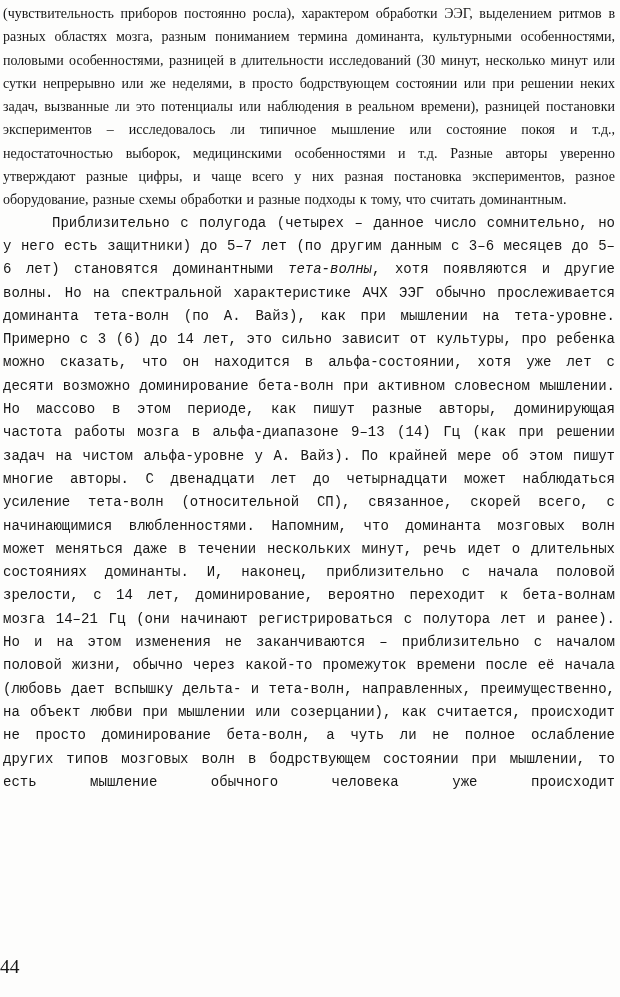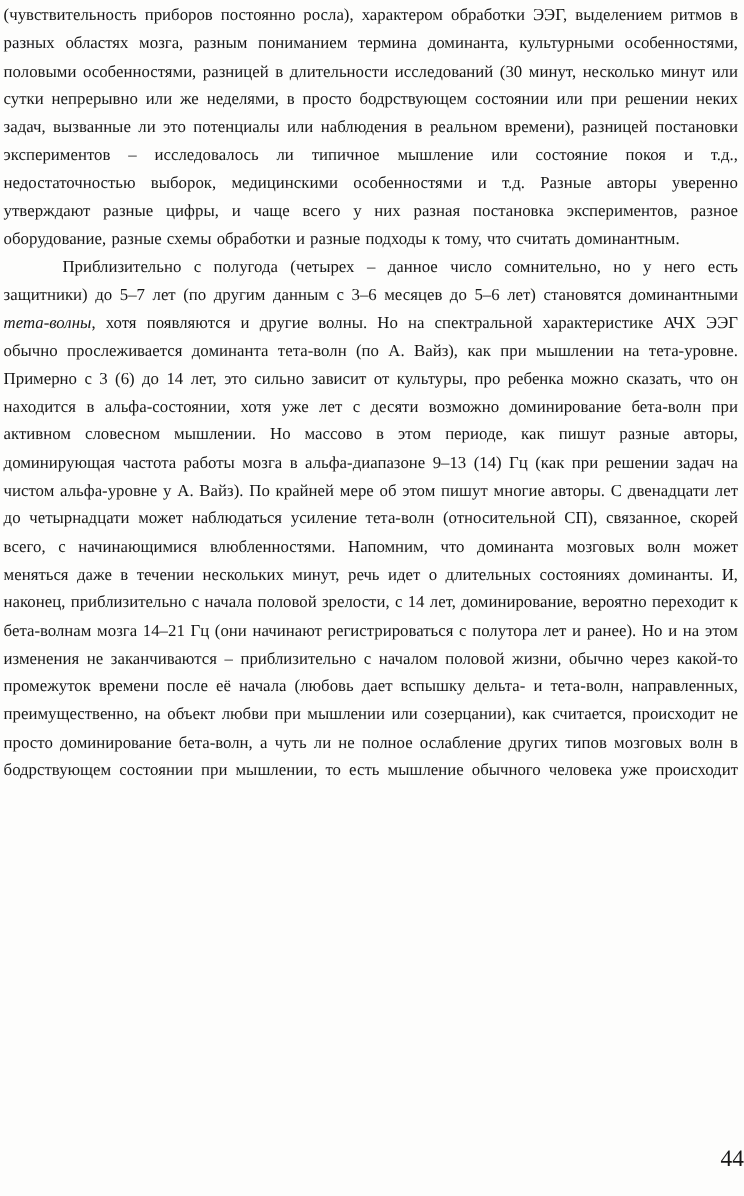--- a/index.html
+++ b/index.html
@@ -24,30 +24,31 @@
     font-size: 14px;
     line-height: 23.3px;
     text-align: justify;
     word-spacing: 0.06em;
   }
   .para.indent {
     text-indent: 49px;
   }
   .para.justify-last {
     text-align-last: justify;
+    font-family: Liberation Mono, monospace;
   }
   .em {
     font-style: italic;
   }
   .page-number {
     position: absolute;
     top: 956px;
     left: 0;
     width: 100%;
-    text-align: right;
+    text-align: left;
     font-size: 19.5px;
     font-family: "Liberation Serif", "DejaVu Serif", serif;
     color: #161616;
   }
 </style>
 </head>
 <body>
 
 <div class="page">
 

